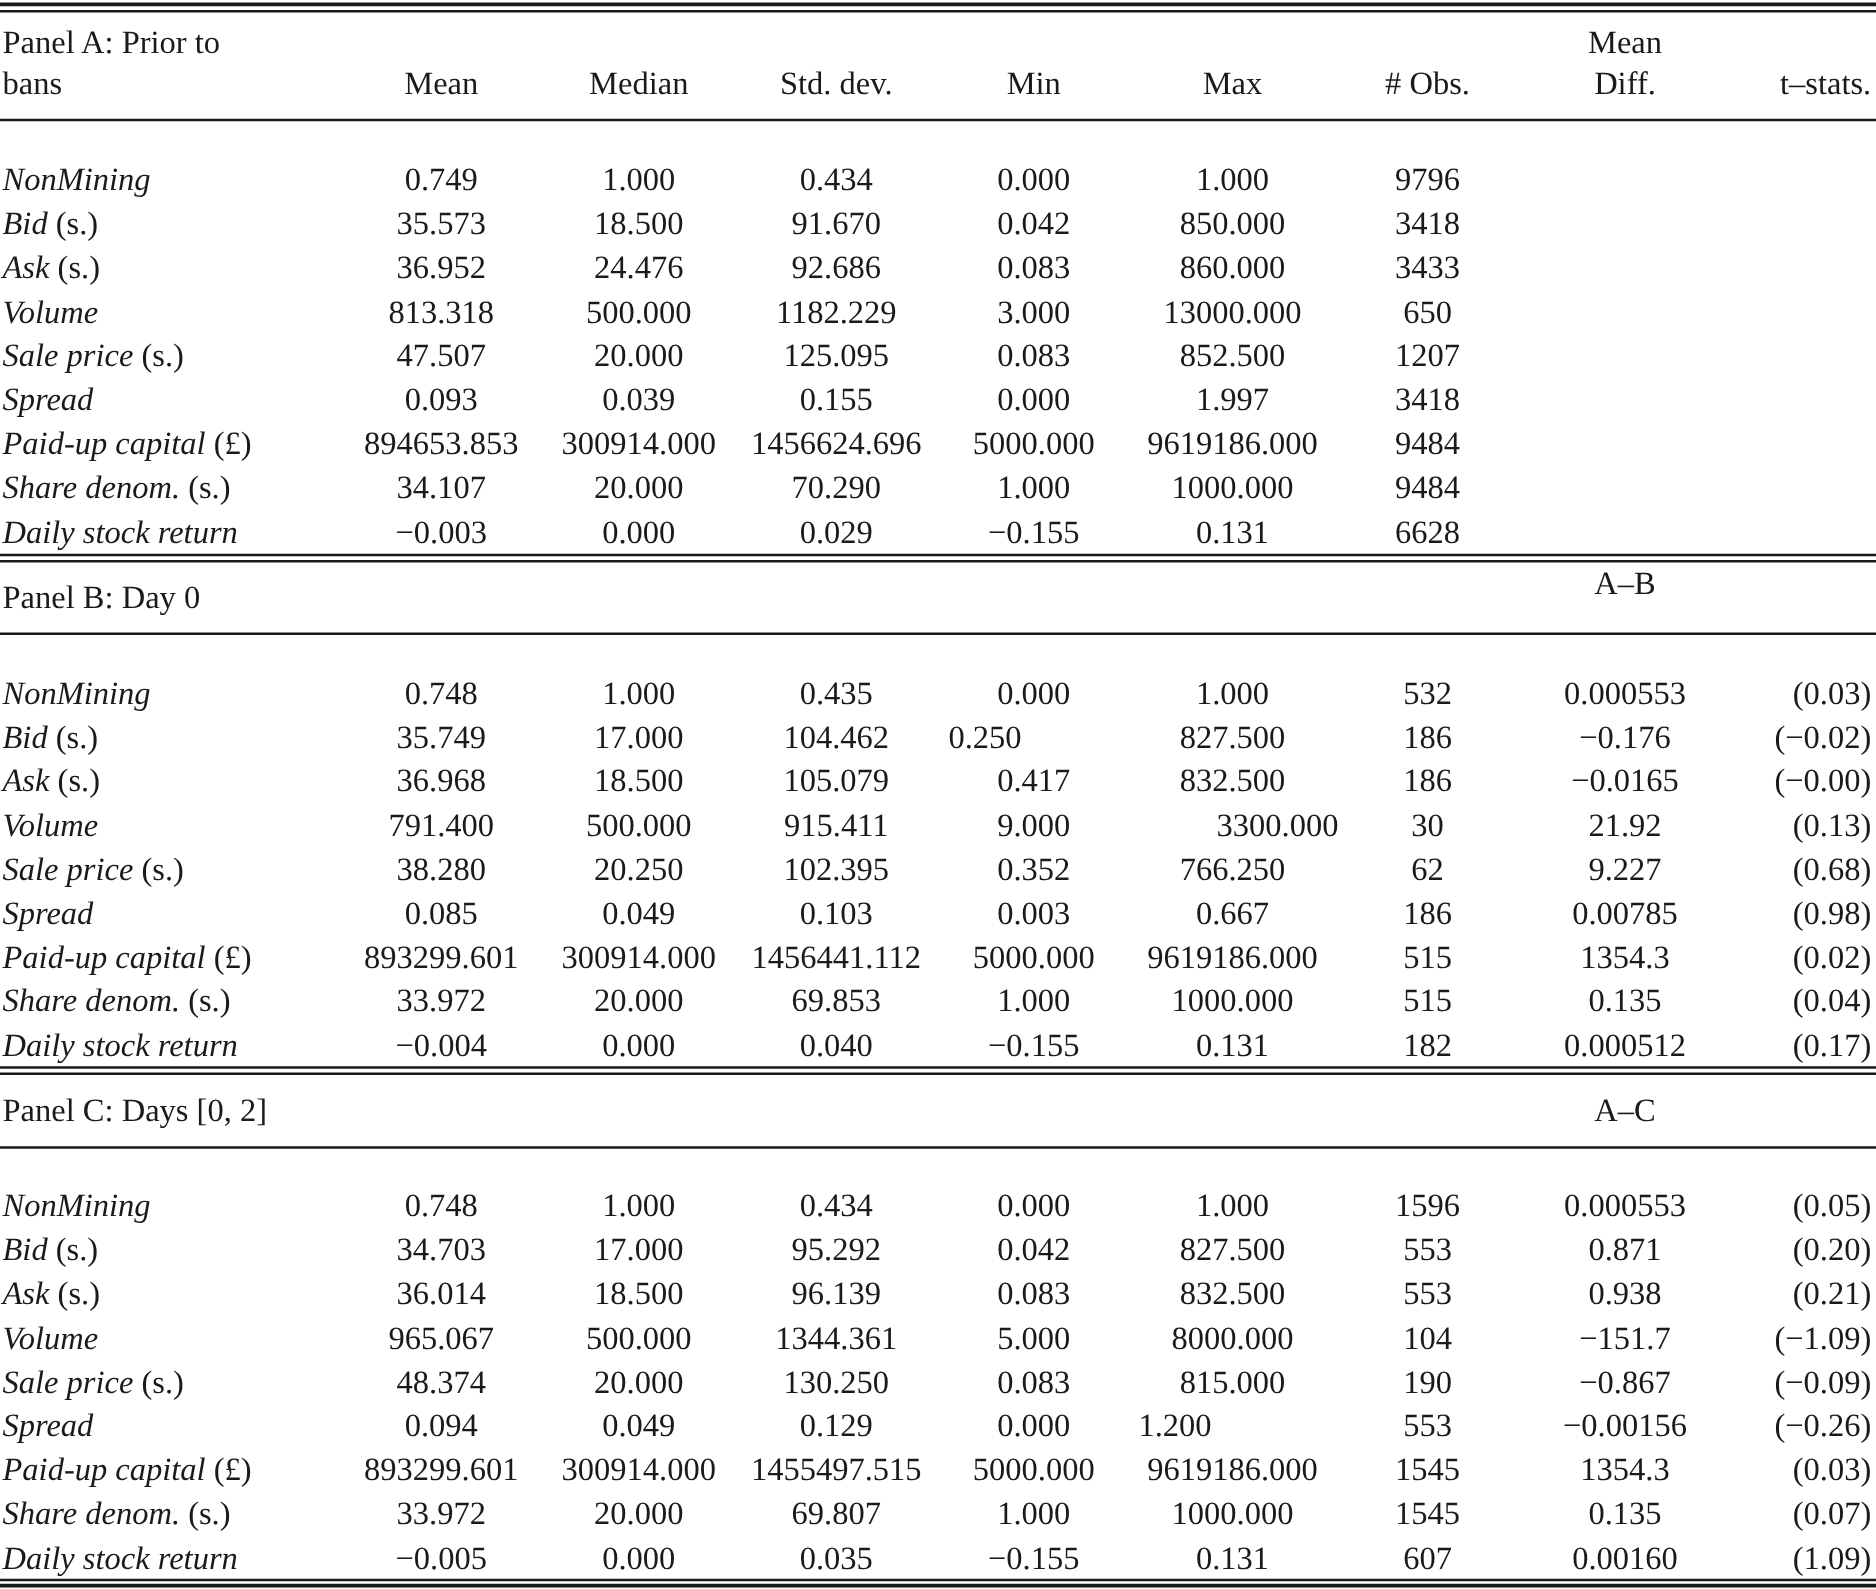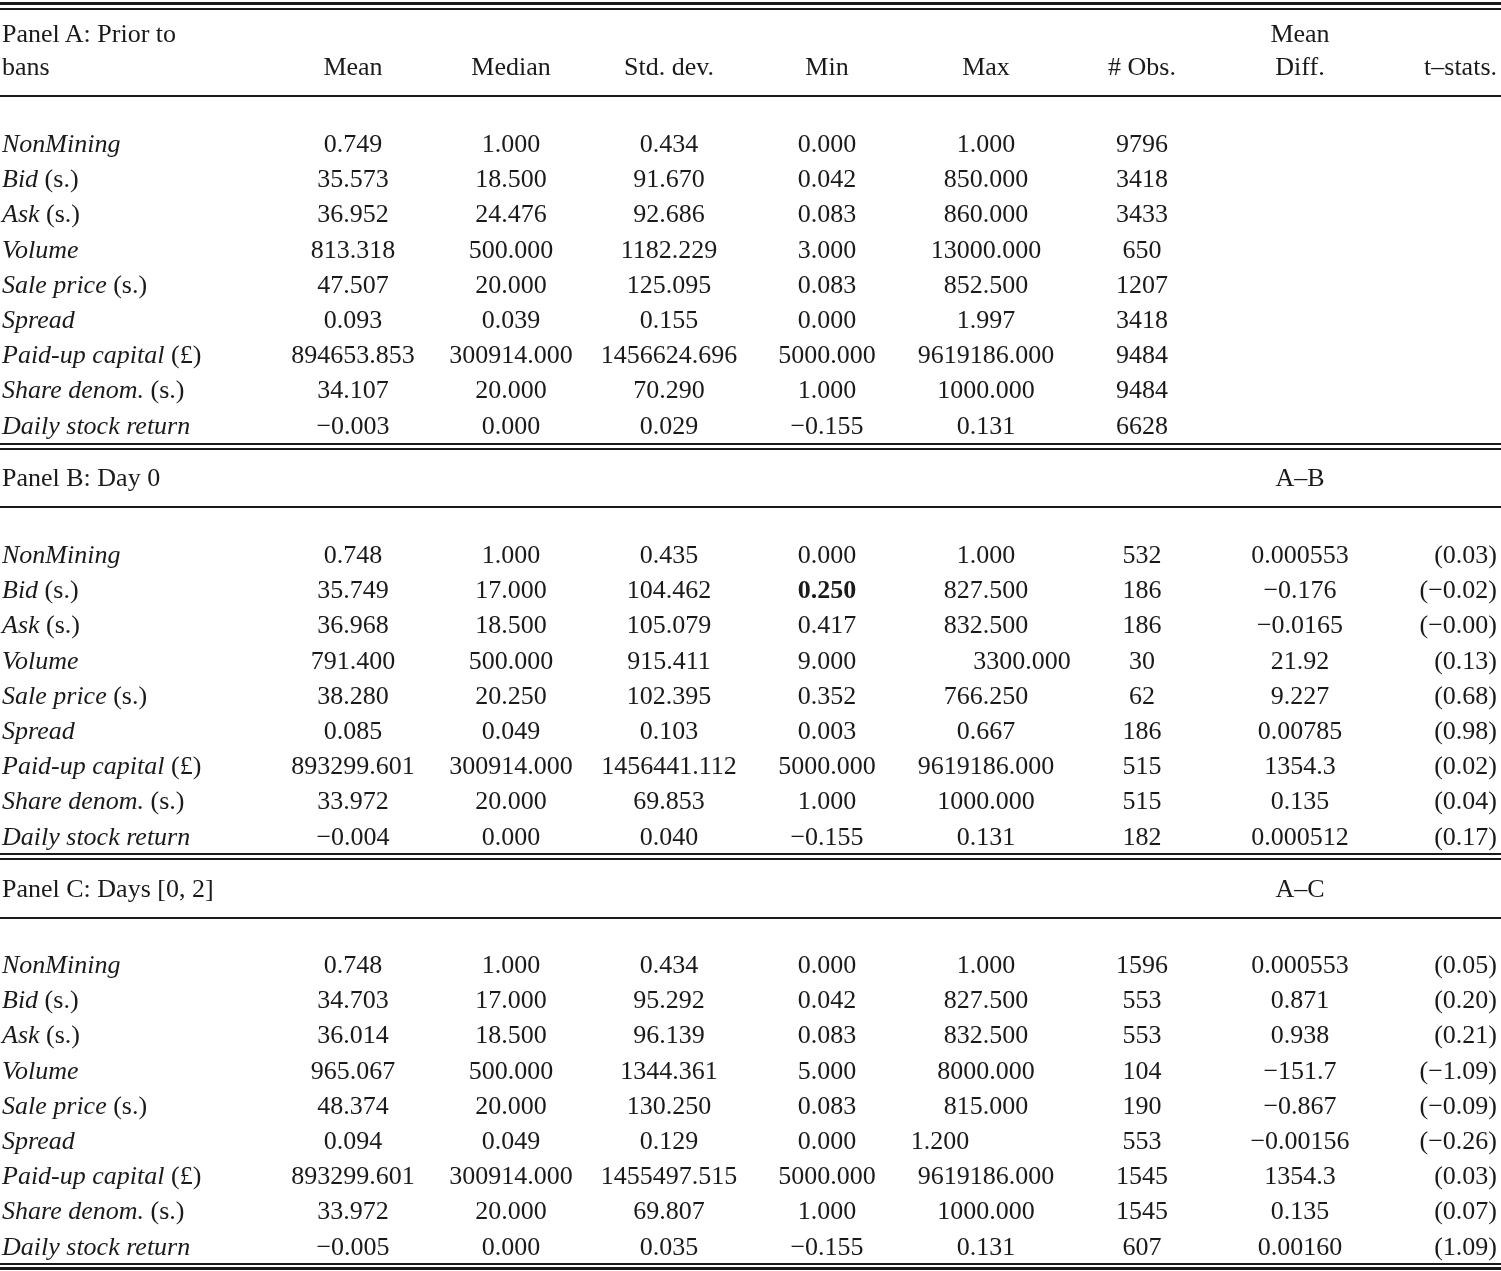--- a/index.html
+++ b/index.html
@@ -137,39 +137,39 @@
           <span class="txt c" style="top:412.6px;left:986px;">0.131</span>
           <span class="txt c" style="top:412.6px;left:1142px;">6628</span>
           <span class="txt c" style="top:412.6px;left:1300px;"></span>
           <span class="txt r" style="top:412.6px;left:1497px;"></span>
         </div>
       </div>
       <div>
         <div class="rule" style="top:443px;height:2px;"></div>
         <div class="rule" style="top:448px;height:2px;"></div>
         <span class="txt lbl" style="top:465px;">Panel B: Day 0</span>
-        <span class="txt c" style="top:465px;left:1300px;">A–B</span>
+        <span class="txt c" style="top:454px;left:1300px;">A–B</span>
         <div class="rule" style="top:506px;height:2px;"></div>
         <div>
           <span class="txt lbl" style="top:542.0px;"><span class="it">NonMining</span><span style="white-space: pre;"></span></span>
           <span class="txt c" style="top:542.0px;left:353px;">0.748</span>
           <span class="txt c" style="top:542.0px;left:511px;">1.000</span>
           <span class="txt c" style="top:542.0px;left:669px;">0.435</span>
           <span class="txt c" style="top:542.0px;left:827px;">0.000</span>
           <span class="txt c" style="top:542.0px;left:986px;">1.000</span>
           <span class="txt c" style="top:542.0px;left:1142px;">532</span>
           <span class="txt c" style="top:542.0px;left:1300px;">0.000553</span>
           <span class="txt r" style="top:542.0px;left:1497px;">(0.03)</span>
         </div>
         <div>
           <span class="txt lbl" style="top:577.2px;"><span class="it">Bid</span><span style="white-space: pre;"> (s.)</span></span>
           <span class="txt c" style="top:577.2px;left:353px;">35.749</span>
           <span class="txt c" style="top:577.2px;left:511px;">17.000</span>
           <span class="txt c" style="top:577.2px;left:669px;">104.462</span>
-          <span class="txt c" style="top:577.2px;left:827px;font-weight:bold;">0.250</span>
+          <span class="txt c" style="top:577.2px;left:788px;">0.250</span>
           <span class="txt c" style="top:577.2px;left:986px;">827.500</span>
           <span class="txt c" style="top:577.2px;left:1142px;">186</span>
           <span class="txt c" style="top:577.2px;left:1300px;">−0.176</span>
           <span class="txt r" style="top:577.2px;left:1497px;">(−0.02)</span>
         </div>
         <div>
           <span class="txt lbl" style="top:612.4px;"><span class="it">Ask</span><span style="white-space: pre;"> (s.)</span></span>
           <span class="txt c" style="top:612.4px;left:353px;">36.968</span>
           <span class="txt c" style="top:612.4px;left:511px;">18.500</span>
           <span class="txt c" style="top:612.4px;left:669px;">105.079</span>

